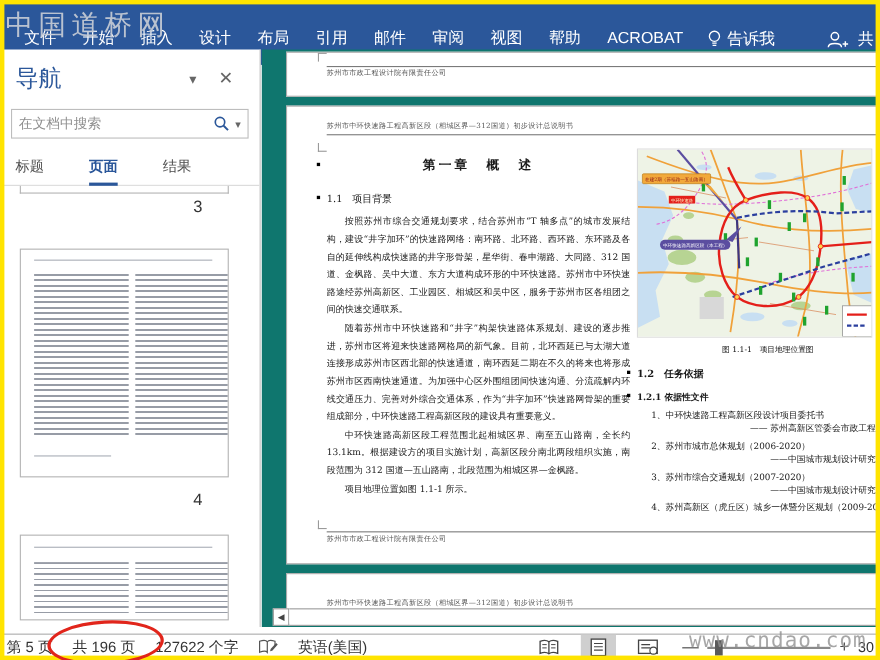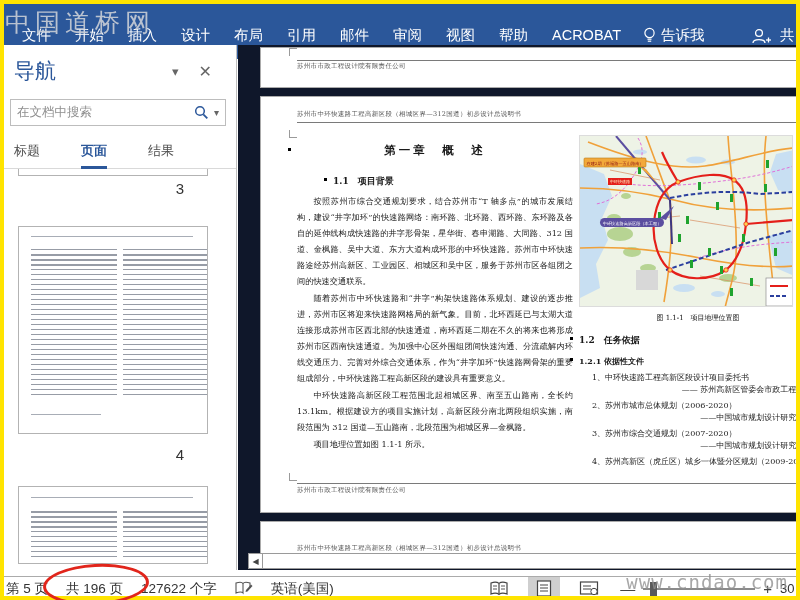--- a/index.html
+++ b/index.html
@@ -39,33 +39,33 @@
   .nav-tab { padding-bottom:6px; }
   .nav-tab.active { color:#2b579a; font-weight:bold; border-bottom:3px solid #2b579a; margin-bottom:-1px; }
   .thumbs { position:relative; }
   .thumb { width:190px; margin-left:18px; background:#fff; border:1px solid #b3b3b3; position:relative; overflow:hidden; }
   .pagenum { width:190px; margin-left:18px; text-align:right; padding-right:24px; font-size:15px;
     color:#333; line-height:26px; }
   .tlines { position:absolute; background:repeating-linear-gradient(to bottom,#979ca6 0,#979ca6 1.5px,transparent 1.5px,transparent 5px); }
   .thline { position:absolute; height:1px; background:#a8adb6; }
 
   
-  .docarea { position:absolute; left:238px; top:45px; right:0; bottom:30px; background:#0f172a; overflow:hidden; }
+  .docarea { position:absolute; left:238px; top:45px; right:0; bottom:30px; background:#0f766e; overflow:hidden; }
   .page { position:absolute; left:22px; width:558px; background:#fff; border:1px solid #ababab; overflow:hidden; }
   .corner { position:absolute; width:8px; height:8px; border-left:1px solid #9a9a9a; }
   .corner.top { border-top:1px solid #9a9a9a; }
   .corner.bot { border-bottom:1px solid #9a9a9a; }
   .micro { font-size:6.5px; color:#555; white-space:nowrap; letter-spacing:.3px; }
   .hrule { position:absolute; left:36px; right:4px; border-top:1px solid #7a7a7a; }
   .doc-serif { font-family:"DejaVu Serif", serif; }
 
   .leftcol { position:absolute; left:36px; top:40px; width:276px; color:#1a1a1a; }
   .chapter { text-align:center; font-weight:bold; font-size:11.5px; letter-spacing:3px; margin-top:6px; position:relative; }
   .h-mark { position:absolute; left:-9px; top:5px; width:3px; height:3px; background:#000; }
-  .h11 { font-weight:bold; font-size:9px; margin-top:17px; position:relative;margin-left:36px; }
+  .h11 { font-weight:normal; font-size:9px; margin-top:17px; position:relative; }
   .leftcol p { font-size:8.2px; line-height:16px; text-align:justify; text-indent:2em; margin-top:1px; }
 
   .rightcol { position:absolute; left:318px; top:38px; width:238px; color:#1a1a1a; }
   .mapbox { width:214px; height:172px; position:relative; overflow:hidden; border:1px solid #dcdcdc; }
   .caption { text-align:center; font-size:7px; margin-top:6px; color:#111; }
   .h12 { font-weight:bold; font-size:9px; margin-top:11px; position:relative; }
   .h121 { font-weight:bold; font-size:8px; margin-top:9px; position:relative; }
   .reflist { margin-top:4px; font-size:8px; }
   .reflist .item { padding-left:13px; line-height:13px; margin-top:3px; white-space:nowrap; }
   .reflist .src { text-align:right; line-height:12px; white-space:nowrap; color:#222; }

